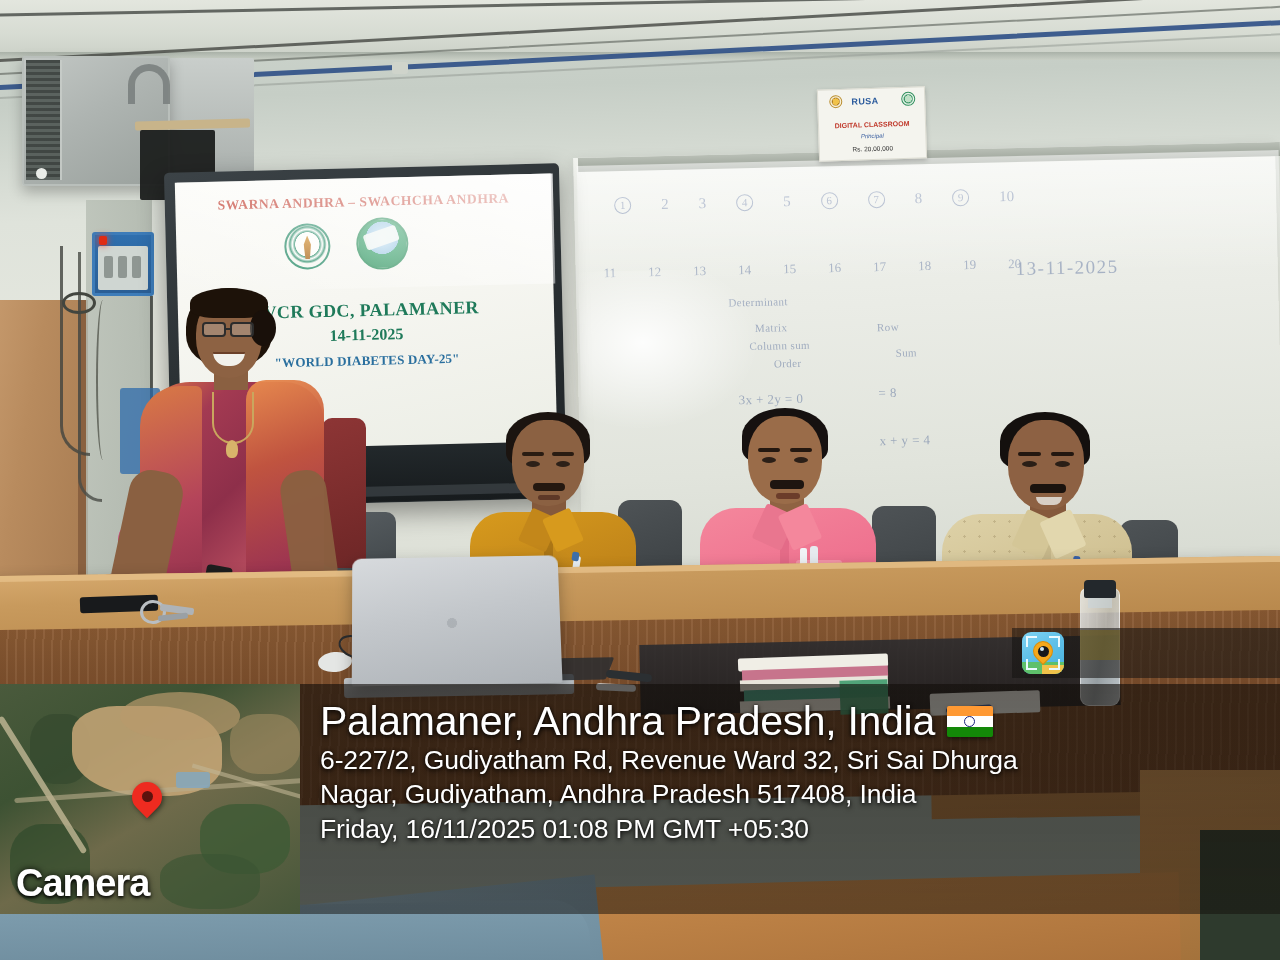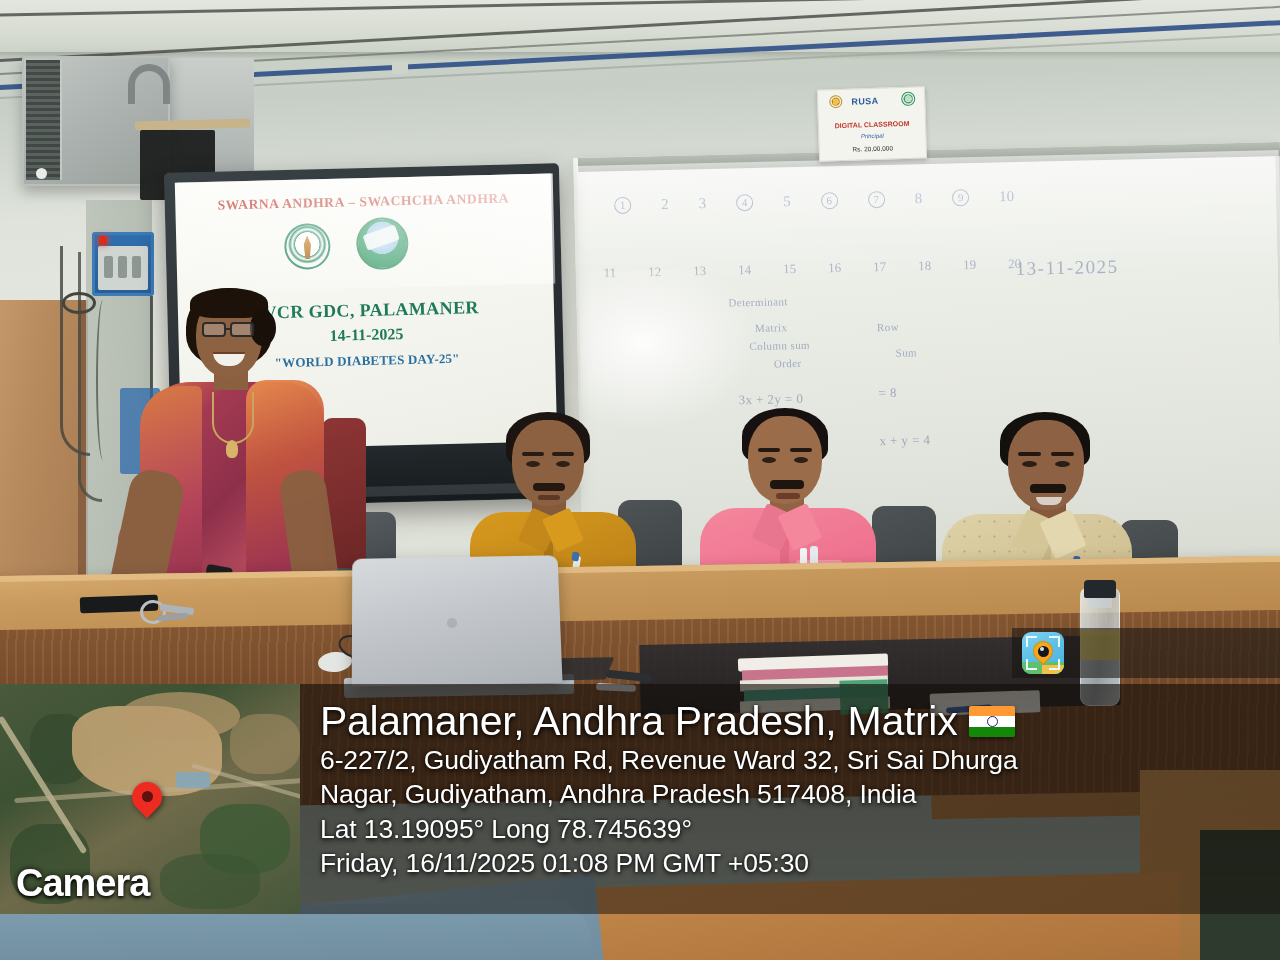--- a/index.html
+++ b/index.html
@@ -629,24 +629,23 @@
     <div class="lyr" id="mpRoad2"></div>
     <div class="lyr" id="mpRoad3"></div>
     <div class="lyr" id="mpBlue"></div>
     <div class="lyr" id="mapPin"></div>
     <div class="lyr" id="mapPinDot"></div>
     <div class="lyr" id="googleTxt">Camera</div>
   </div>
 
   <div class="lyr" id="ovlText">
     <div id="ovlTitle">
-      <span>Palamaner, Andhra Pradesh, Matrix</span>
+      <span>Palamaner, Andhra Pradesh, India</span>
       <span id="flag">
           <span id="chakra"></span>
         </span>
     </div>
     <div class="ovlLine">6-227/2, Gudiyatham Rd, Revenue Ward 32, Sri Sai Dhurga</div>
     <div class="ovlLine">Nagar, Gudiyatham, Andhra Pradesh 517408, India</div>
-    <div class="ovlLine">Lat 13.19095° Long 78.745639°</div>
     <div class="ovlLine">Friday, 16/11/2025 01:08 PM GMT +05:30</div>
   </div>
 
 </div>
 
 </body></html>

